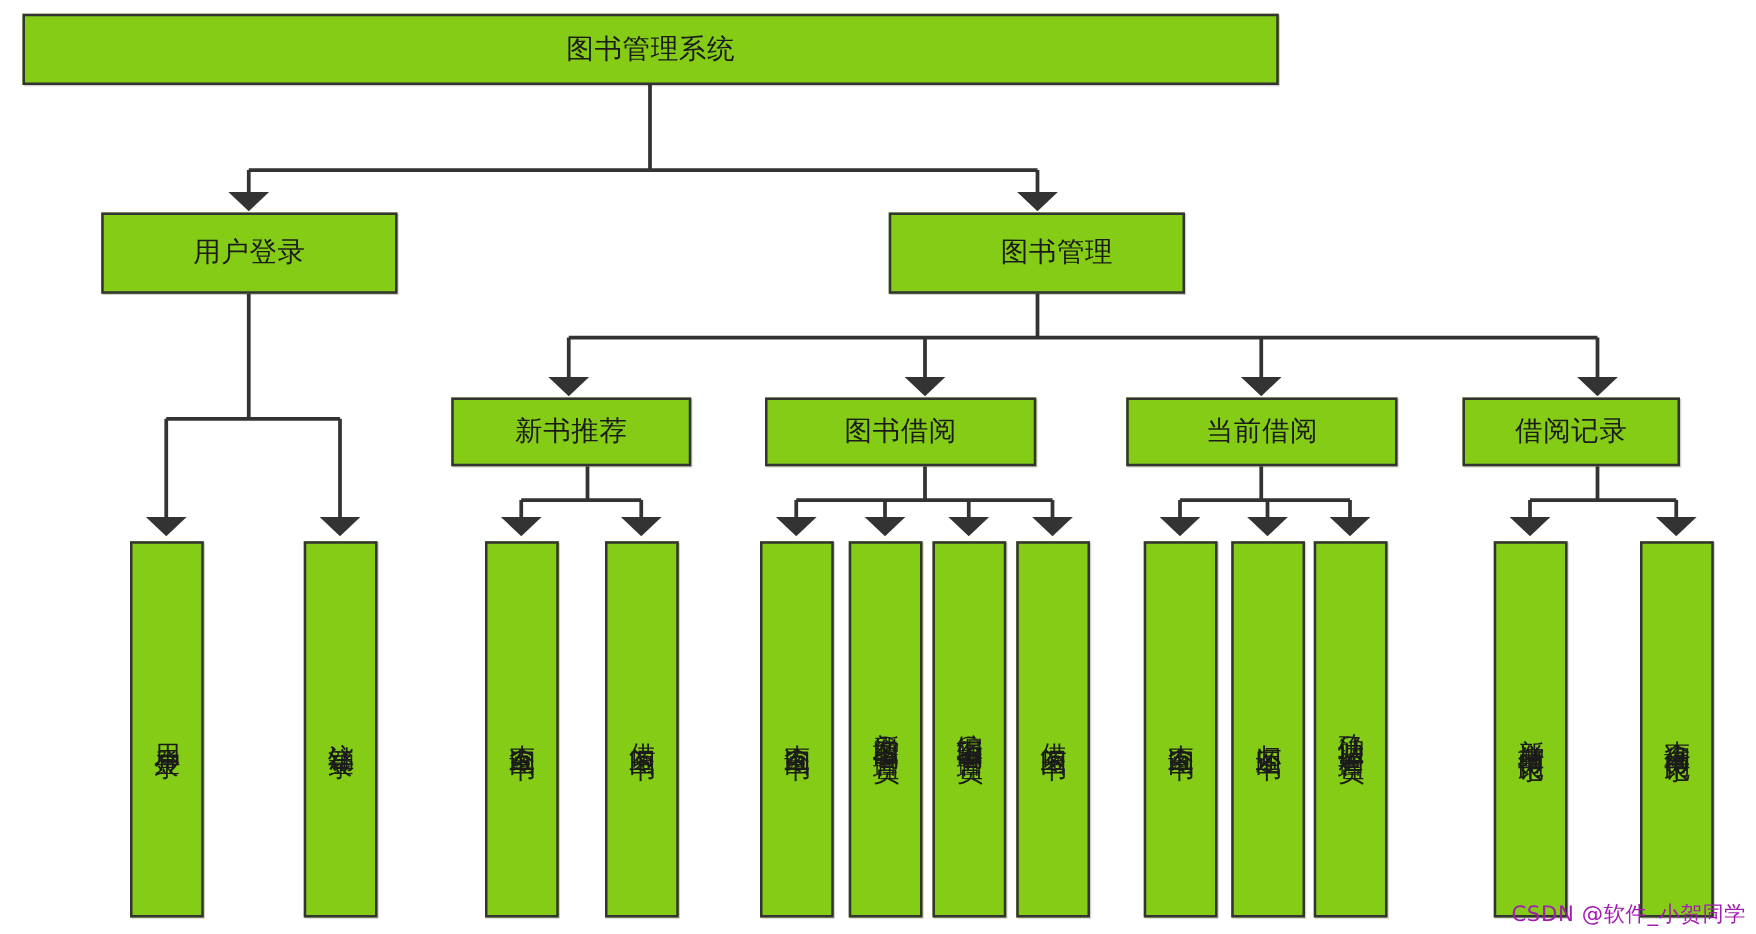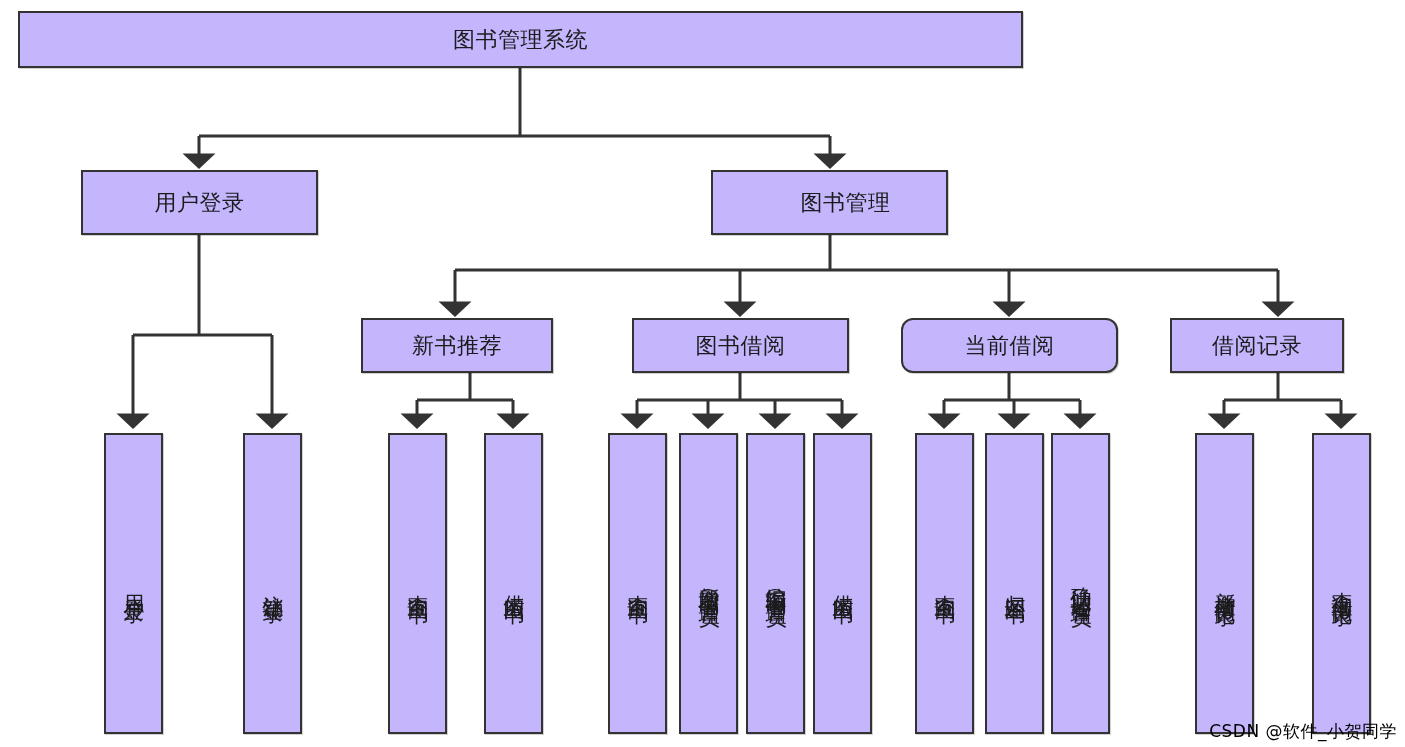--- a/index.html
+++ b/index.html
@@ -26,21 +26,21 @@
     position: absolute;
     left: 0; top: 0;
     width: 1405px;
     height: 747px;
     pointer-events: none;
   }
 
   .node {
     position: absolute;
     box-sizing: border-box;
-    background: #c4b5fd;
+    background: #84cc16;
     border: 2.5px solid #333333;
     display: flex;
     align-items: center;
     justify-content: center;
     box-shadow: 1px 1px 0 rgba(0,0,0,0.18);
   }
 
   .node .label {
     color: #1b1b1b;
     font-size: 22px;
@@ -63,21 +63,21 @@
     font-size: 21px;
     white-space: nowrap;
     text-align: center;
   }
 
   #watermark {
     position: absolute;
     right: 8px;
     bottom: 4px;
     font-size: 17px;
-    color: #000000;
+    color: #a21caf;
     letter-spacing: 0.5px;
     white-space: nowrap;
   }
 </style>
 </head>
 <body>
 
 <div id="canvas">
 
   <svg id="svg-layer" viewBox="0 0 1405 747" width="1405" height="747" xmlns="http://www.w3.org/2000/svg">
@@ -140,25 +140,25 @@
   </div>
 
   <div class="node" style="left:711px; top:170px; width:237px; height:65px;padding-left:32px;">
     <span class="label">图书管理</span>
   </div>
 
   <div class="node" style="left:361px; top:318px; width:192px; height:55px;">
     <span class="label">新书推荐</span>
   </div>
 
-  <div class="node" style="left:632px; top:318px; width:217px; height:55px;">
+  <div class="node" style="left:612px; top:318px; width:217px; height:55px;">
     <span class="label">图书借阅</span>
   </div>
 
-  <div class="node" style="left:901px; top:318px; width:217px; height:55px;border-radius:12px;">
+  <div class="node" style="left:901px; top:318px; width:217px; height:55px;">
     <span class="label">当前借阅</span>
   </div>
 
   <div class="node" style="left:1170px; top:318px; width:174px; height:55px;">
     <span class="label">借阅记录</span>
   </div>
 
   <div class="node vertical" style="left:104px; top:433px; width:59px; height:301px;">
     <span class="label">用户登录</span>
   </div>

